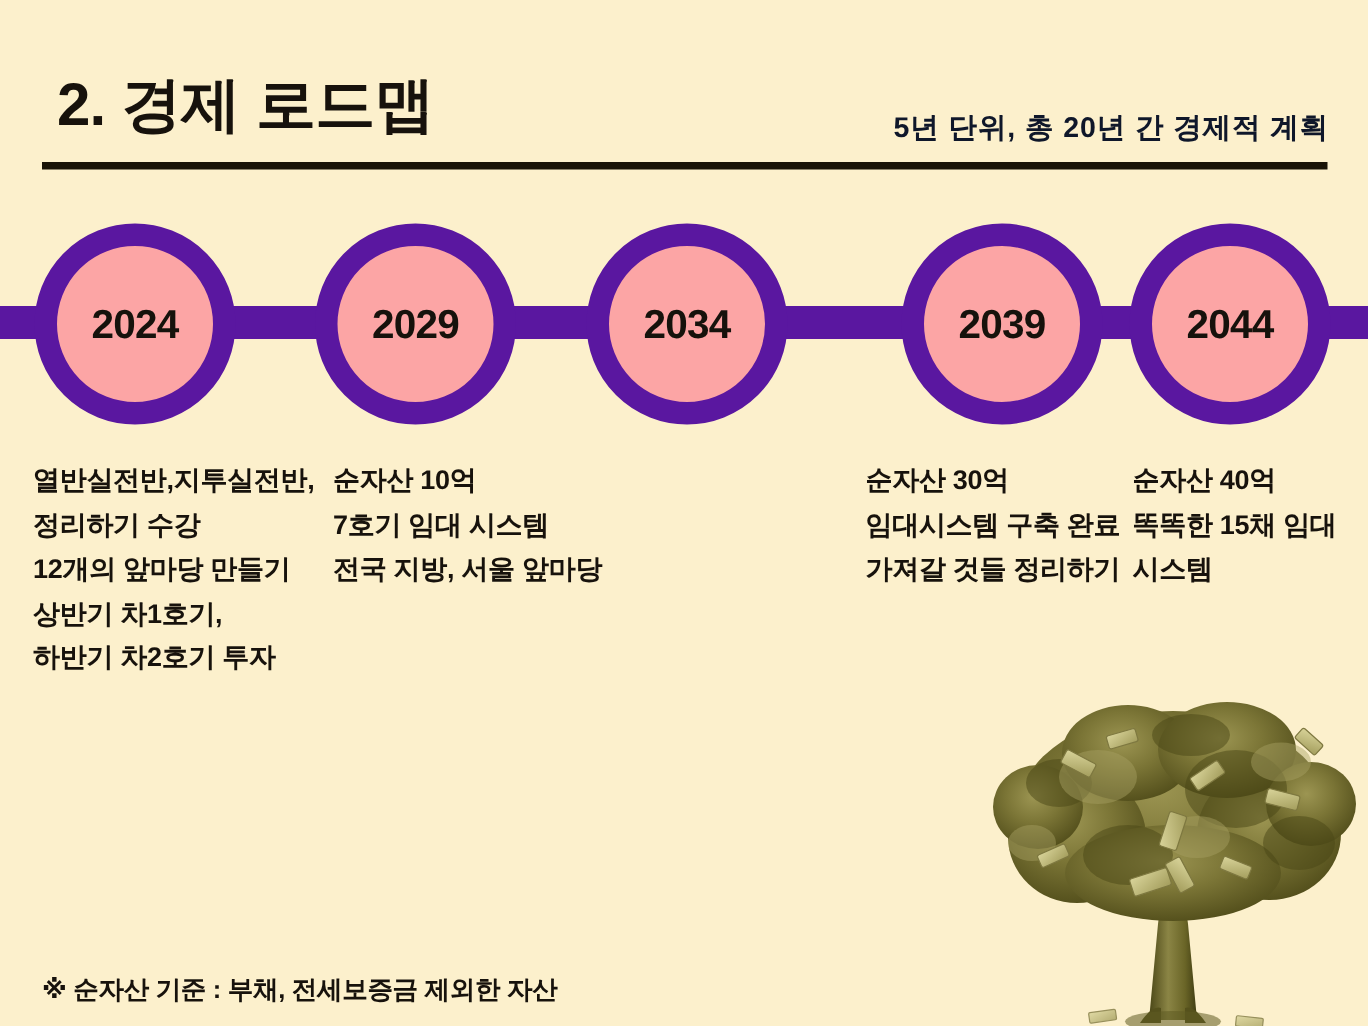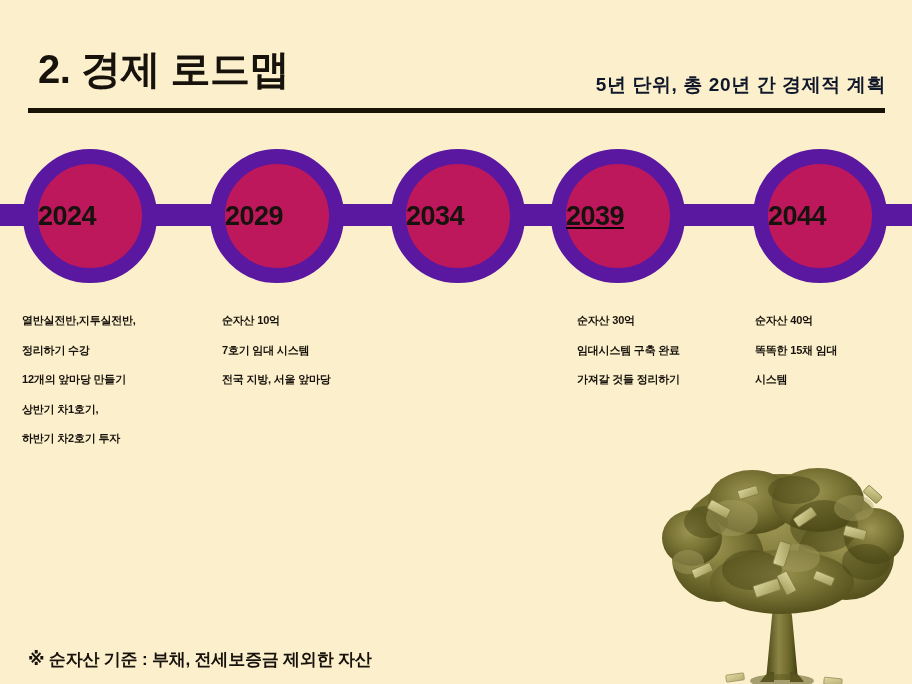--- a/index.html
+++ b/index.html
@@ -74,25 +74,26 @@
     height: 22px;
     background: #5a17a0;
   }
 
   .node {
     position: absolute;
     top: 5px;
     width: 134px;
     height: 134px;
     border-radius: 50%;
-    background: #be185d;
+    background: #fca5a5;
     border: 15px solid #5a17a0;
     box-sizing: border-box;
     display: flex;
     align-items: center;
+    justify-content: center;
   }
 
   .node-year {
     font-size: 27px;
     font-weight: bold;
     color: #16120c;
     letter-spacing: -0.5px;
     line-height: 1;
   }
 
@@ -104,21 +105,21 @@
     width: 912px;
     height: 180px;
   }
 
   .col {
     position: absolute;
     top: 0;
   }
 
   .col-line {
-    font-size: 11px;
+    font-size: 18px;
     font-weight: bold;
     color: #17120c;
     line-height: 29.5px;
     white-space: nowrap;
     letter-spacing: -0.2px;
   }
 
   
   #footnote {
     position: absolute;
@@ -157,21 +158,21 @@
     <div id="timeline-nodes">
         <div class="node" style="left: 23px;">
           <span class="node-year">2024</span>
         </div>
         <div class="node" style="left: 210px;">
           <span class="node-year">2029</span>
         </div>
         <div class="node" style="left: 391px;">
           <span class="node-year">2034</span>
         </div>
-        <div class="node" style="left: 551px; text-decoration: underline;">
+        <div class="node" style="left: 601px;">
           <span class="node-year">2039</span>
         </div>
         <div class="node" style="left: 753px;">
           <span class="node-year">2044</span>
         </div>
       </div>
   </div>
 
   <div id="columns">
       <div class="col" style="left: 22px;">

